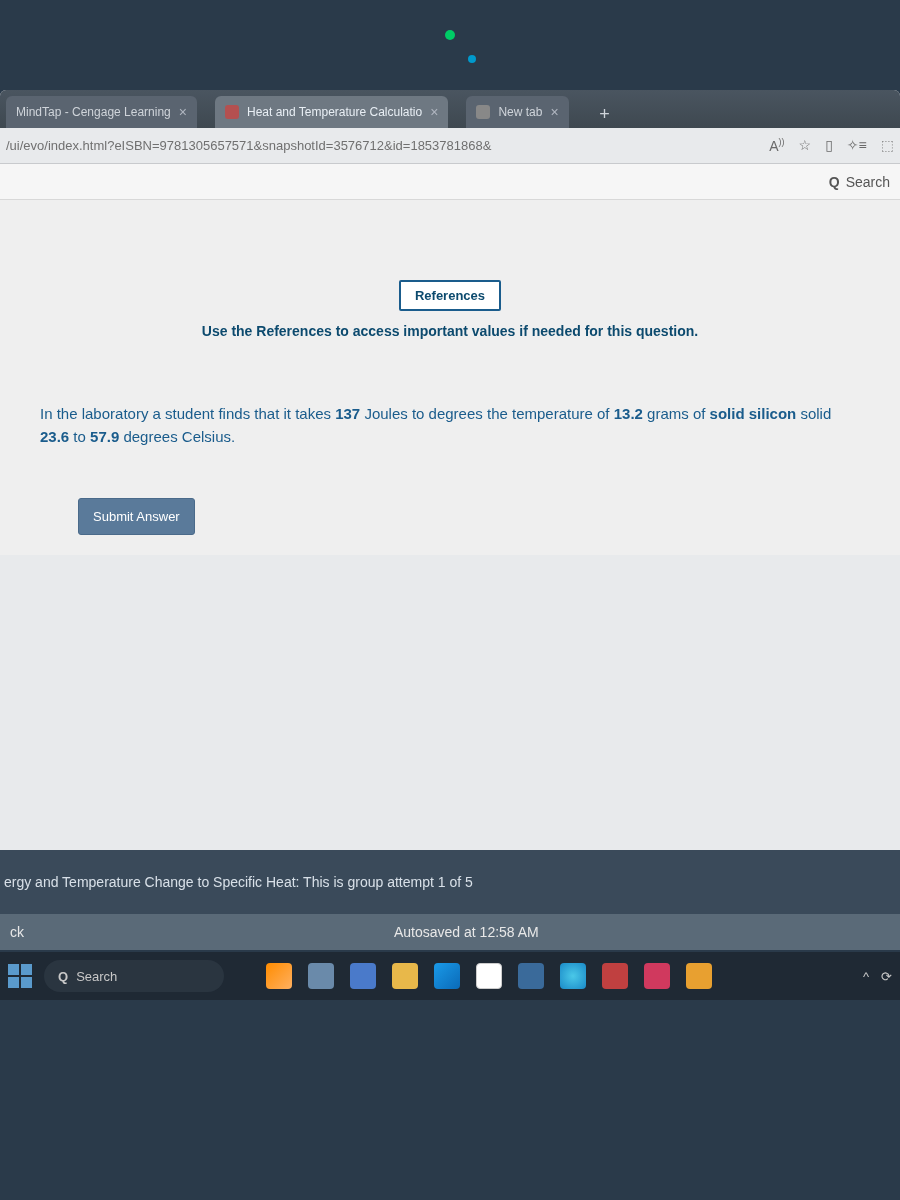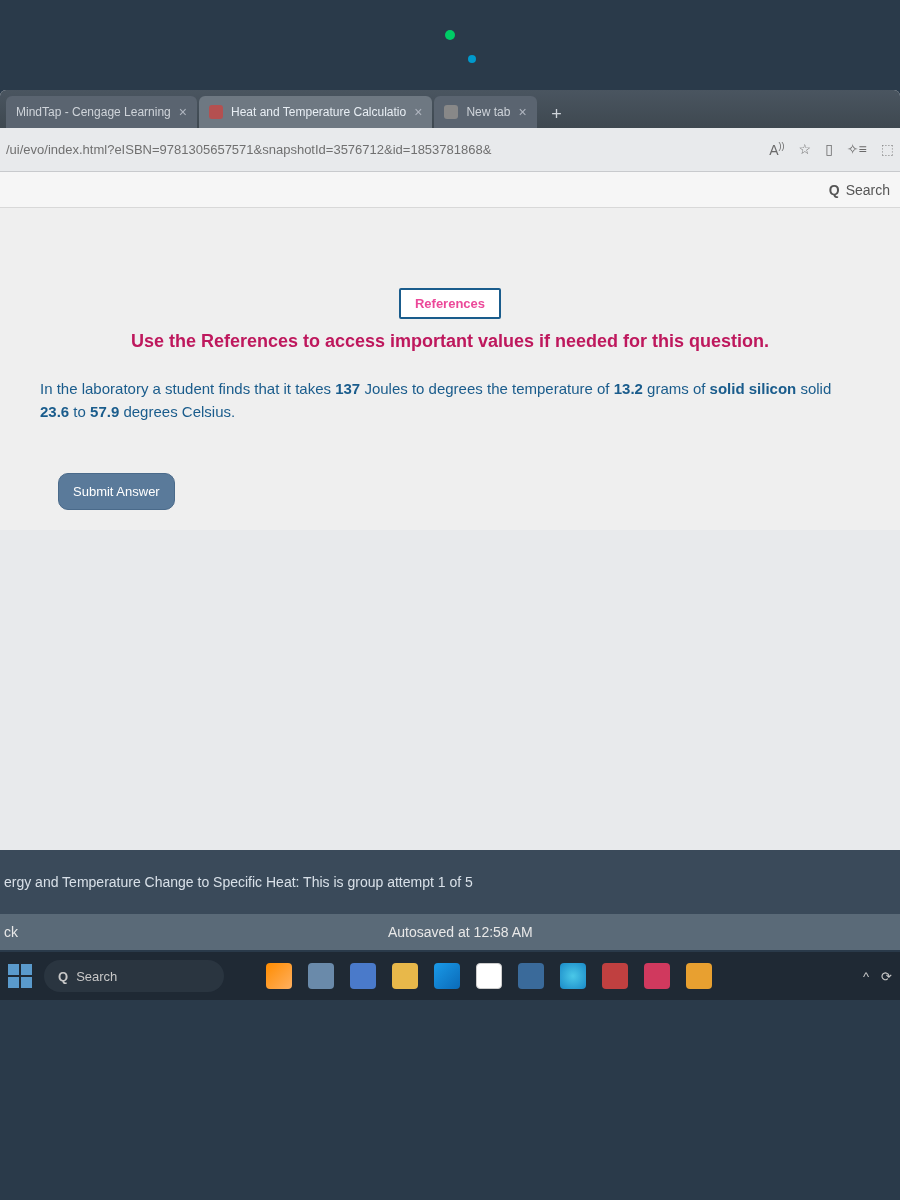--- a/index.html
+++ b/index.html
@@ -29,21 +29,21 @@
     padding-left: 6px;
     position: relative;
   }
   .tab {
     height: 32px;
     background: #5a6470;
     border-radius: 6px 6px 0 0;
     display: flex;
     align-items: center;
     padding: 0 10px;
-    margin-right: 2px;
+    margin-right: 18px;
     color: #cfd4da;
     font-size: 12px;
     gap: 8px;
   }
   .tab.active {
     background: #6e7882;
     color: #e8eef4;
   }
   .tab-close {
     font-size: 14px;
@@ -65,21 +65,21 @@
     height: 28px;
     color: #cfd4da;
     display: flex;
     align-items: center;
     justify-content: center;
     font-size: 18px;
     margin-left: 4px;
     cursor: pointer;
   }
   .addr-bar {
-    height: 44px;
+    height: 36px;
     background: #e8eaec;
     border-bottom: 1px solid #c8cacd;
     display: flex;
     align-items: center;
     padding: 0 6px;
     gap: 10px;
     font-size: 13px;
     color: #5a5a5a;
   }
   .url {
@@ -111,34 +111,34 @@
     background: #efefef;
     padding: 80px 40px 20px 40px;
   }
   .ref-row {
     text-align: center;
     margin-bottom: 12px;
   }
   .ref-btn {
     display: inline-block;
     border: 2px solid #1a5c8c;
-    color: #ec4899;
+    color: #0c4a6e;
     background: #fff;
     padding: 6px 14px;
     font-size: 13px;
     font-weight: bold;
     border-radius: 2px;
     cursor: pointer;
   }
   .ref-hint {
     text-align: center;
-    color: #be185d;
-    font-size: 18px;
+    color: #0c4a6e;
+    font-size: 14px;
     font-weight: bold;
-    margin-bottom: 26px;
+    margin-bottom: 64px;
   }
   .question {
     color: #1a5c8c;
     font-size: 15px;
     line-height: 1.5;
   }
   .question p { margin-bottom: 20px; }
   .question b { font-weight: bold; }
   .ans-input {
     display: inline-block;
@@ -149,43 +149,43 @@
     vertical-align: middle;
     font-size: 14px;
     padding: 0 4px;
   }
   .submit-btn {
     display: inline-block;
     background: #5a7a9a;
     color: #fff;
     padding: 10px 14px;
     font-size: 13px;
-    border-radius: 10px;
+    border-radius: 3px;
     margin-top: 30px;
-    margin-left: 18px;
+    margin-left: 38px;
     cursor: pointer;
     border: 1px solid #4a6a8a;
   }
   .footer-info {
     position: absolute;
     bottom: 0;
     left: 0;
     right: 0;
   }
   .footer-row1 {
     background: #3a4a5a;
     color: #d8e0e8;
     font-size: 14px;
     padding: 24px 4px;
   }
   .footer-row2 {
     background: #5a6a78;
     color: #e8e8e8;
     font-size: 14px;
-    padding: 10px 4px;
+    padding: 10px 10px;
     display: flex;
     align-items: center;
   }
   .footer-row2 .autosave {
     margin-left: 370px;
   }
   .taskbar {
     position: absolute;
     left: 0;
     right: 0;

